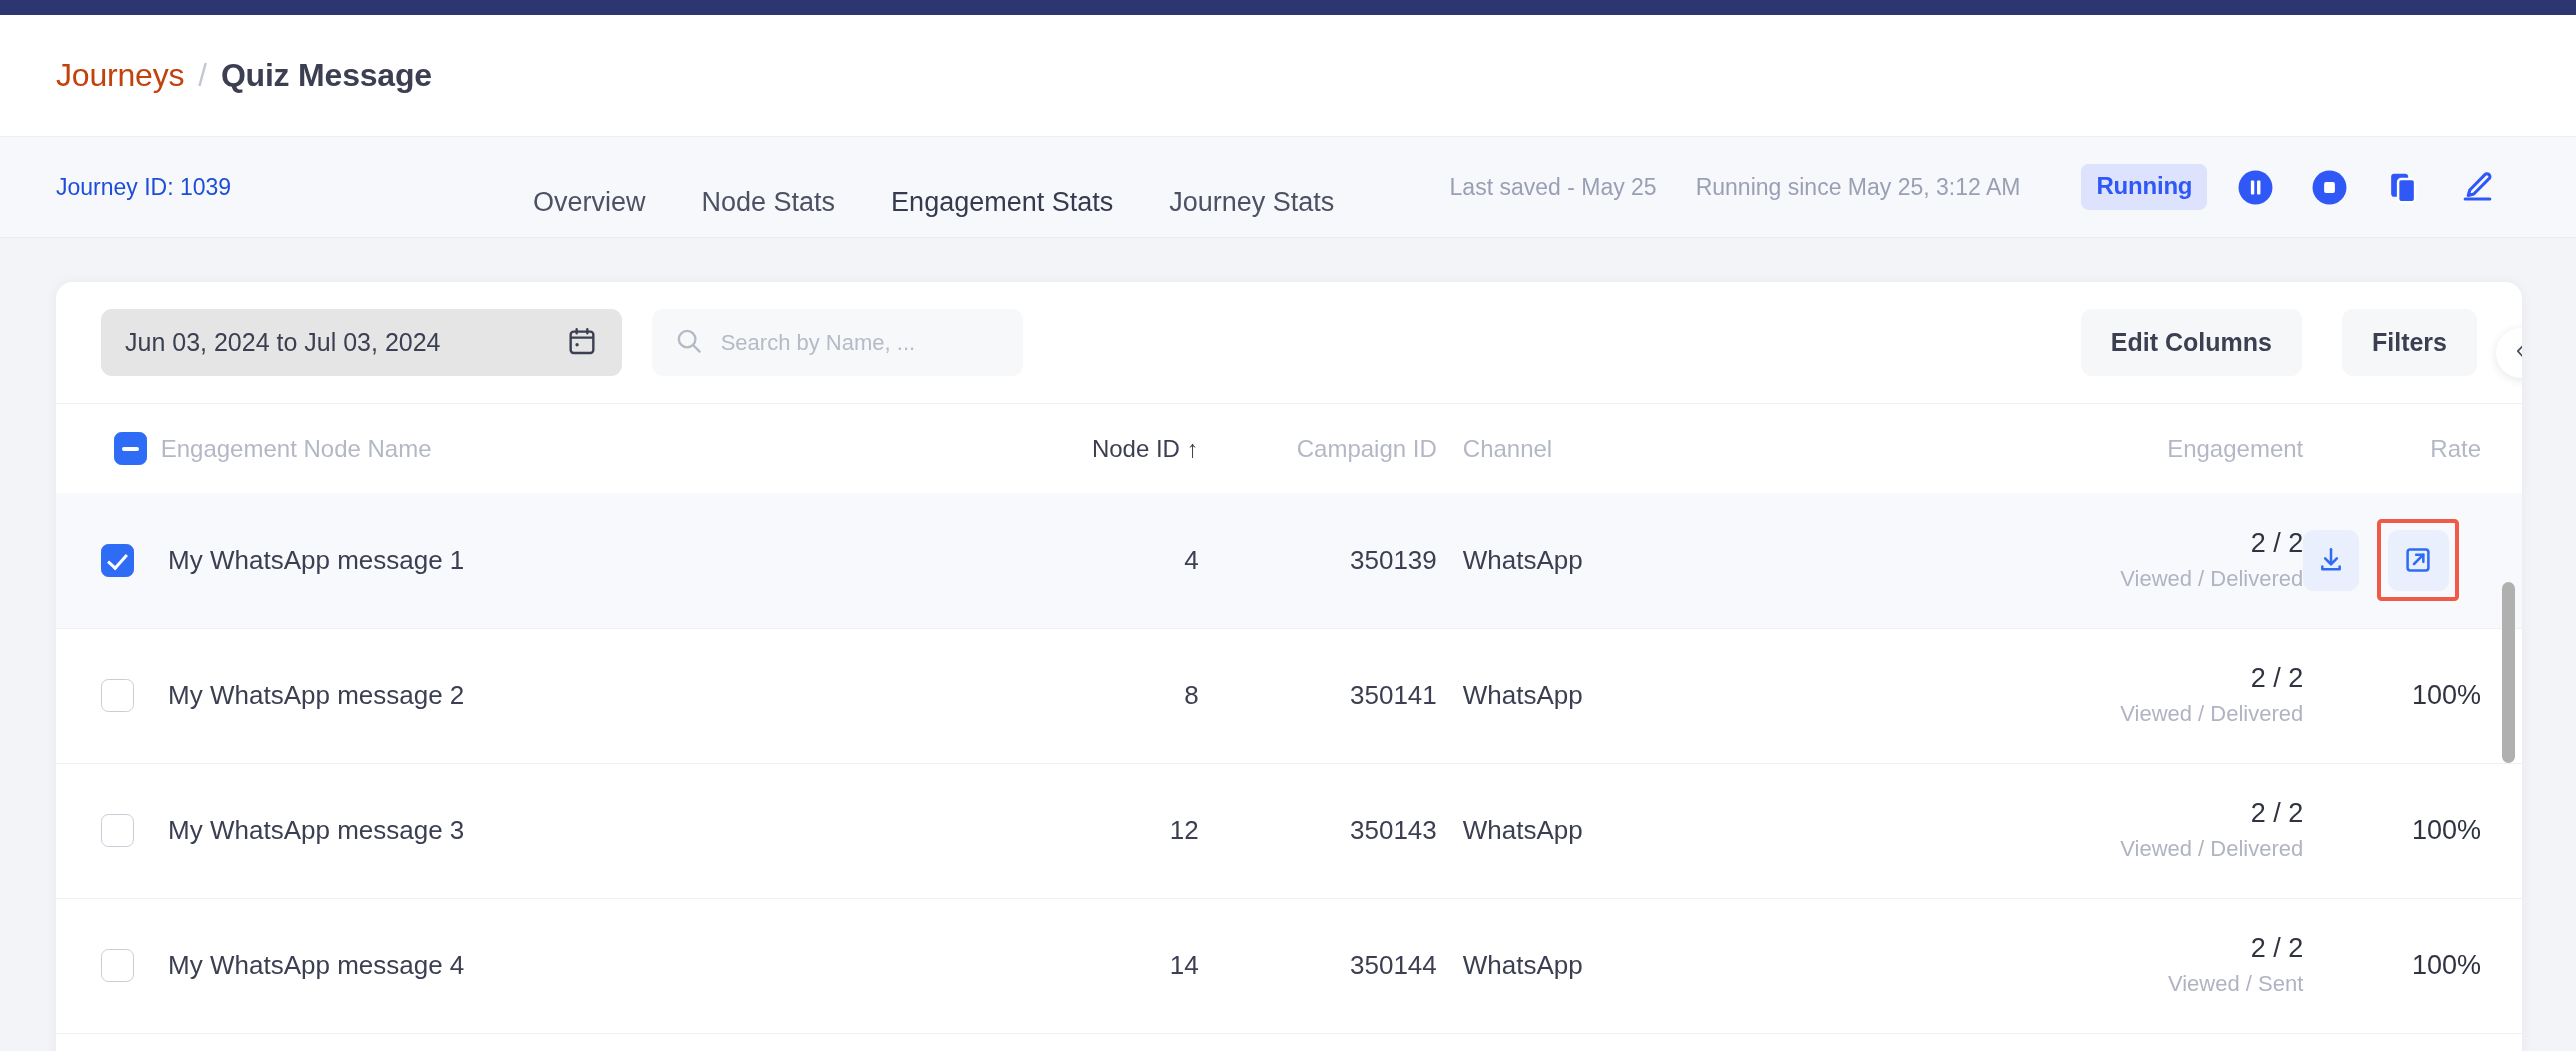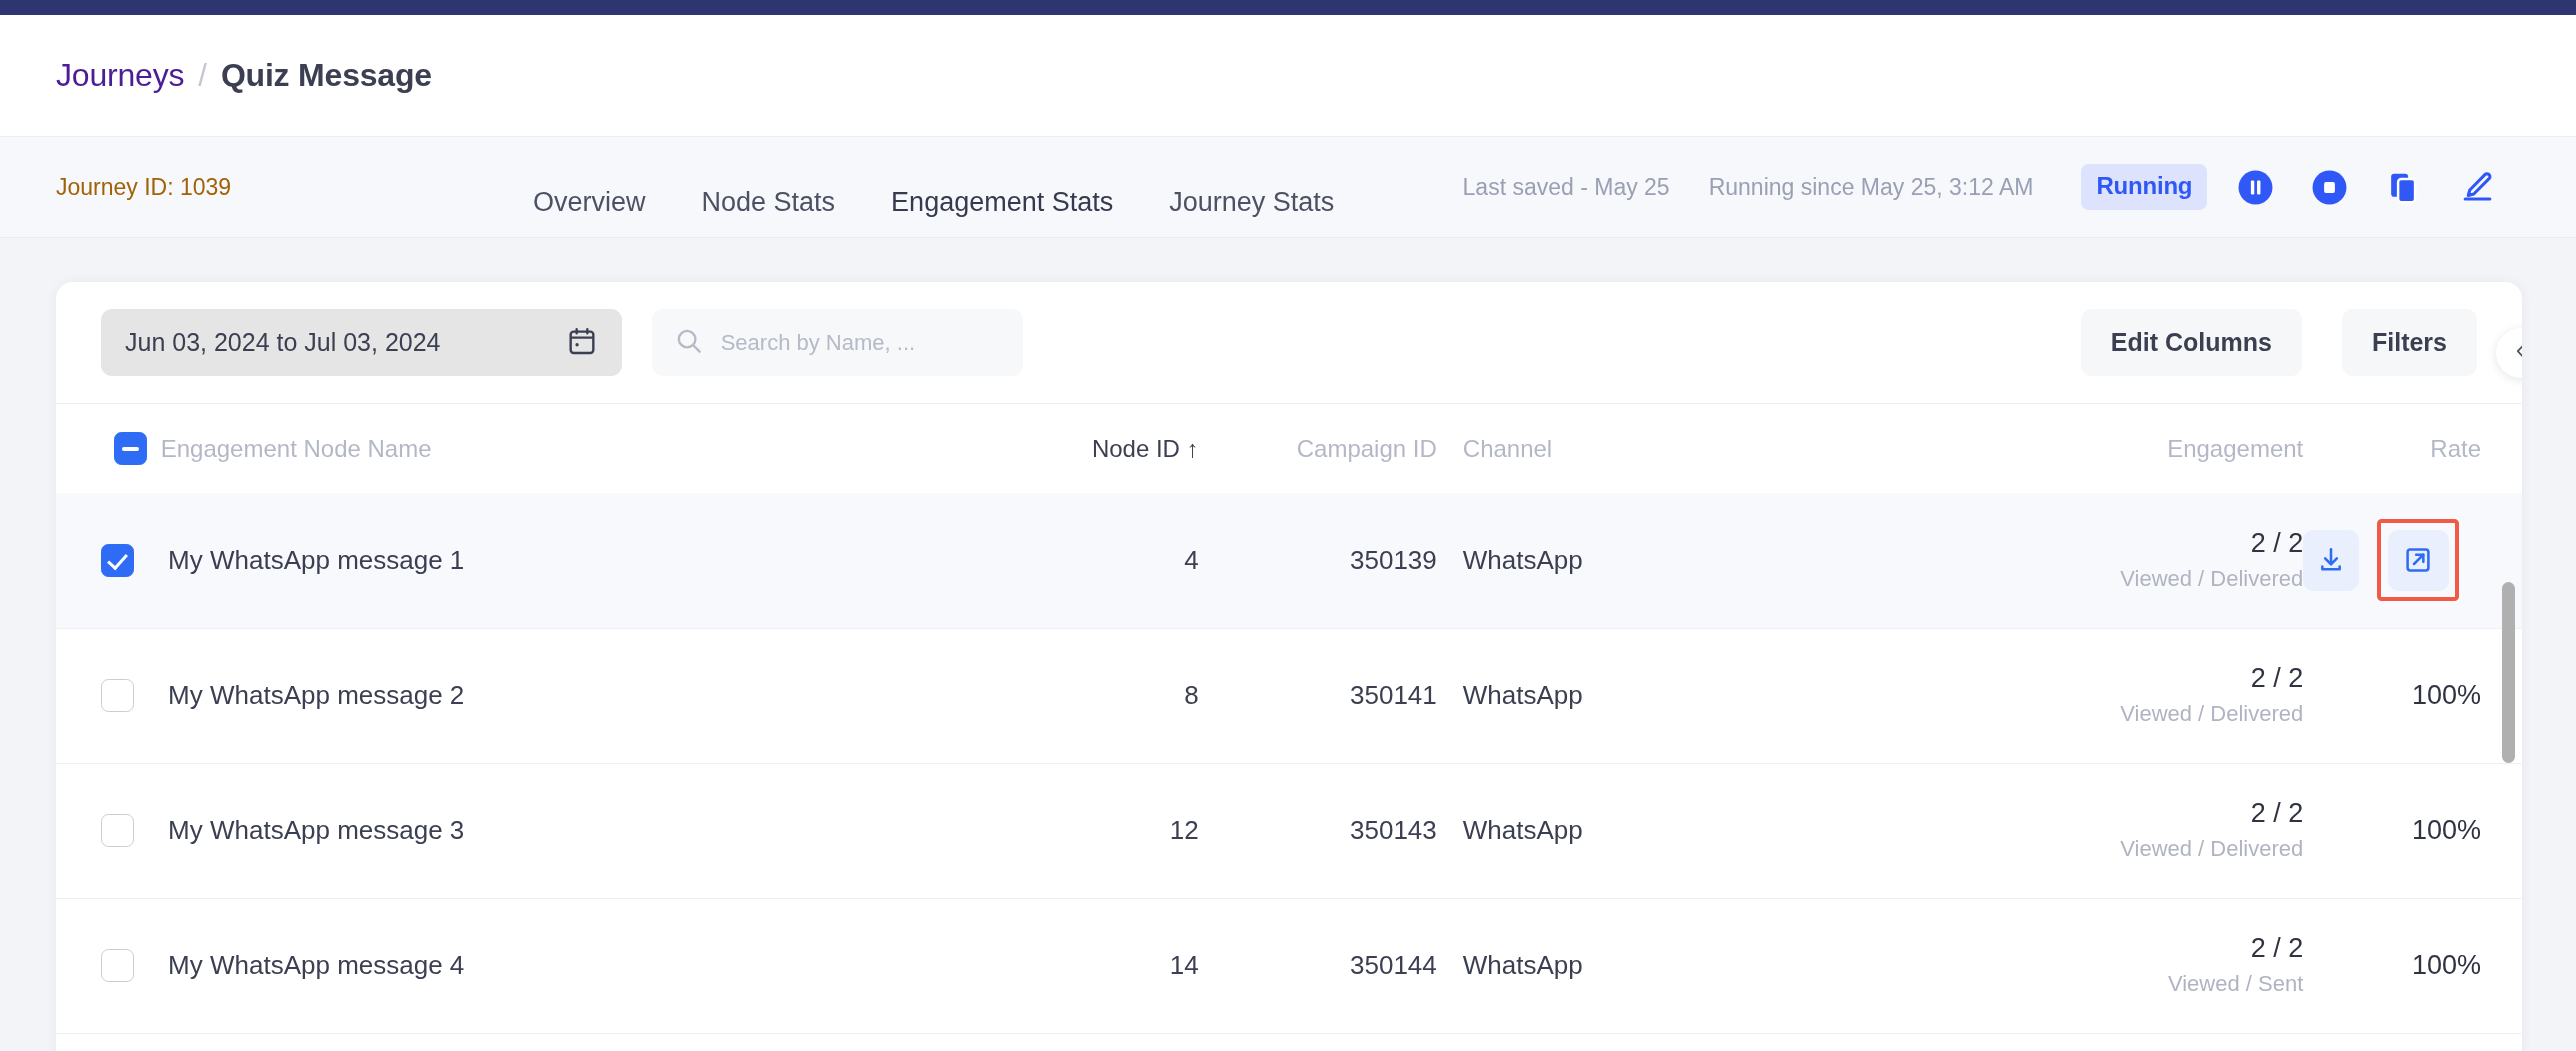--- a/index.html
+++ b/index.html
@@ -21,21 +21,21 @@
   
   .crumbbar {
     height: 121px;
     background: #ffffff;
     display: flex;
     align-items: center;
     padding-left: 56px;
   }
   .crumb {
     font-size: 32px;
-    color: #4c1d95;
+    color: #c2410c;
     letter-spacing: -0.2px;
   }
   .crumb-sep {
     font-size: 31px;
     color: #c3c7d4;
     margin: 0 14px;
   }
   .crumb-current {
     font-size: 32px;
     color: #3b3f51;
@@ -49,21 +49,21 @@
     background: #f7f8fb;
     border-top: 0.9px solid #eceef4;
     border-bottom: 0.9px solid #e9ebf1;
     display: flex;
     align-items: center;
     position: relative;
     padding: 0 56px;
   }
   .journey-id {
     font-size: 23px;
-    color: #a16207;
+    color: #1d4ed8;
     white-space: nowrap;
   }
   .tabs {
     position: absolute;
     left: 505px;
     top: 15px;
     height: 100%;
     display: flex;
     align-items: center;
     gap: 0px;
@@ -99,21 +99,21 @@
     align-items: center;
     gap: 0;
     padding-right: 16.7px;
   }
   .saved-text, .running-since {
     font-size: 23px;
     color: #9aa0b4;
     white-space: nowrap;
   }
   .saved-text { margin-right: 39px; }
-  .running-since { margin-right: 20px; }
+  .running-since { margin-right: 33px; }
   .badge-running {
     background: #dde3fd;
     color: #2f58f7;
     font-weight: bold;
     font-size: 24px;
     border-radius: 7.4px;
     padding: 8.3px 15px 10.2px 15px;
     letter-spacing: -0.2px;
     white-space: nowrap;
     margin-left: 28px;

